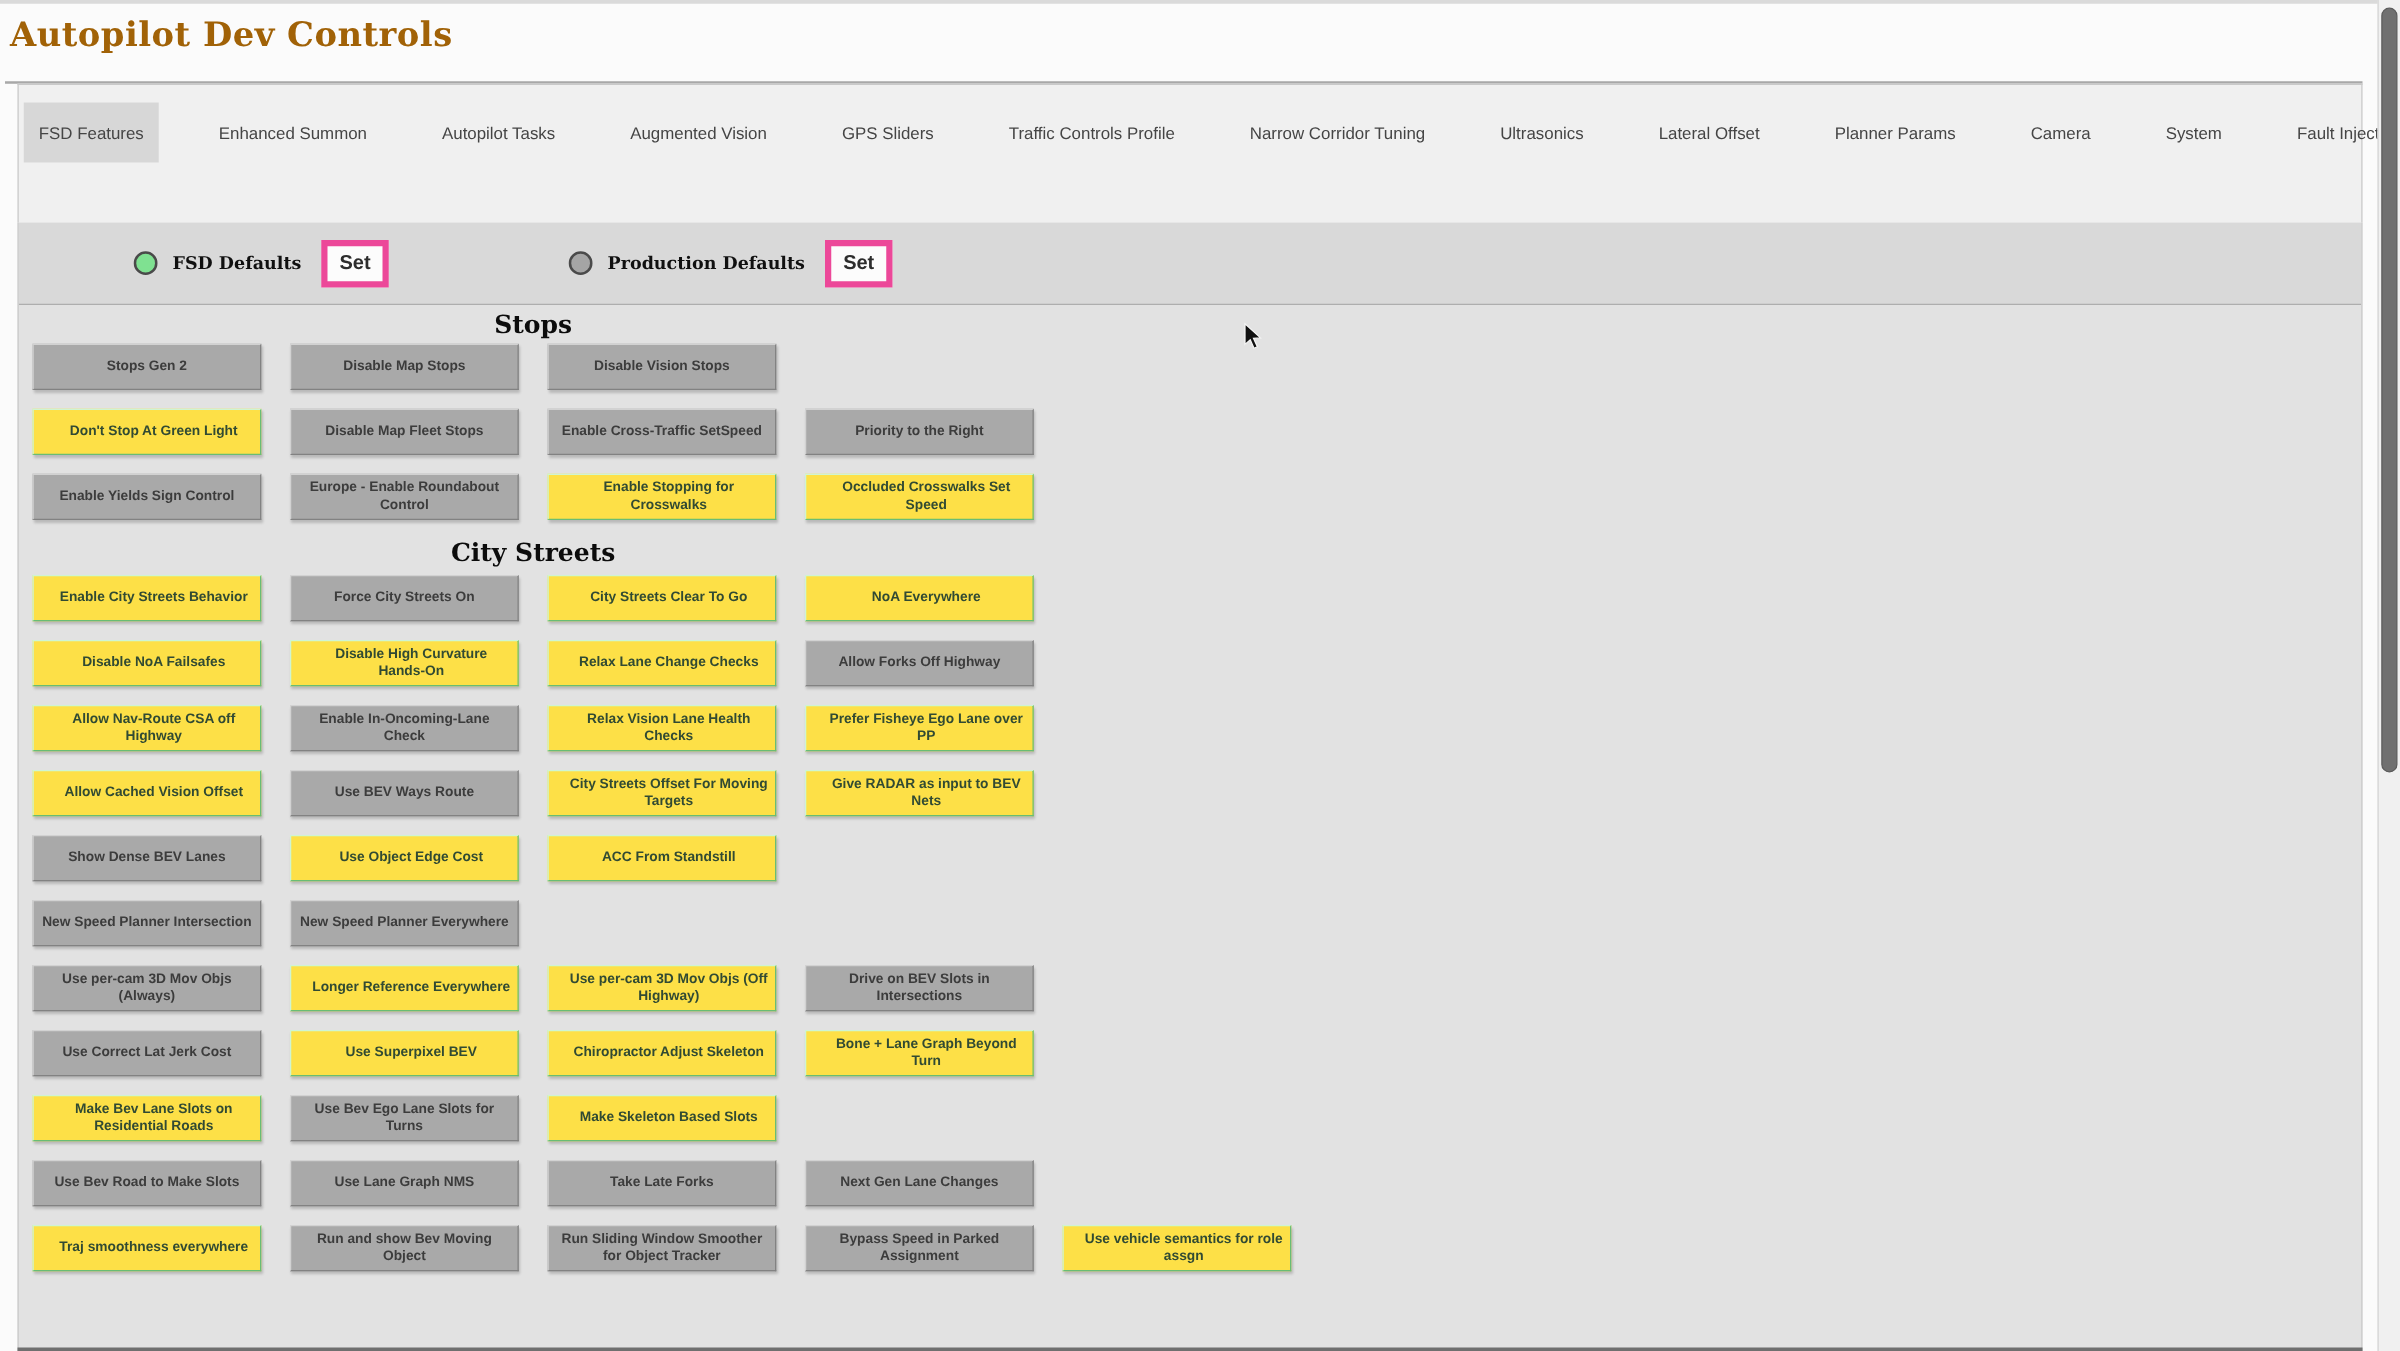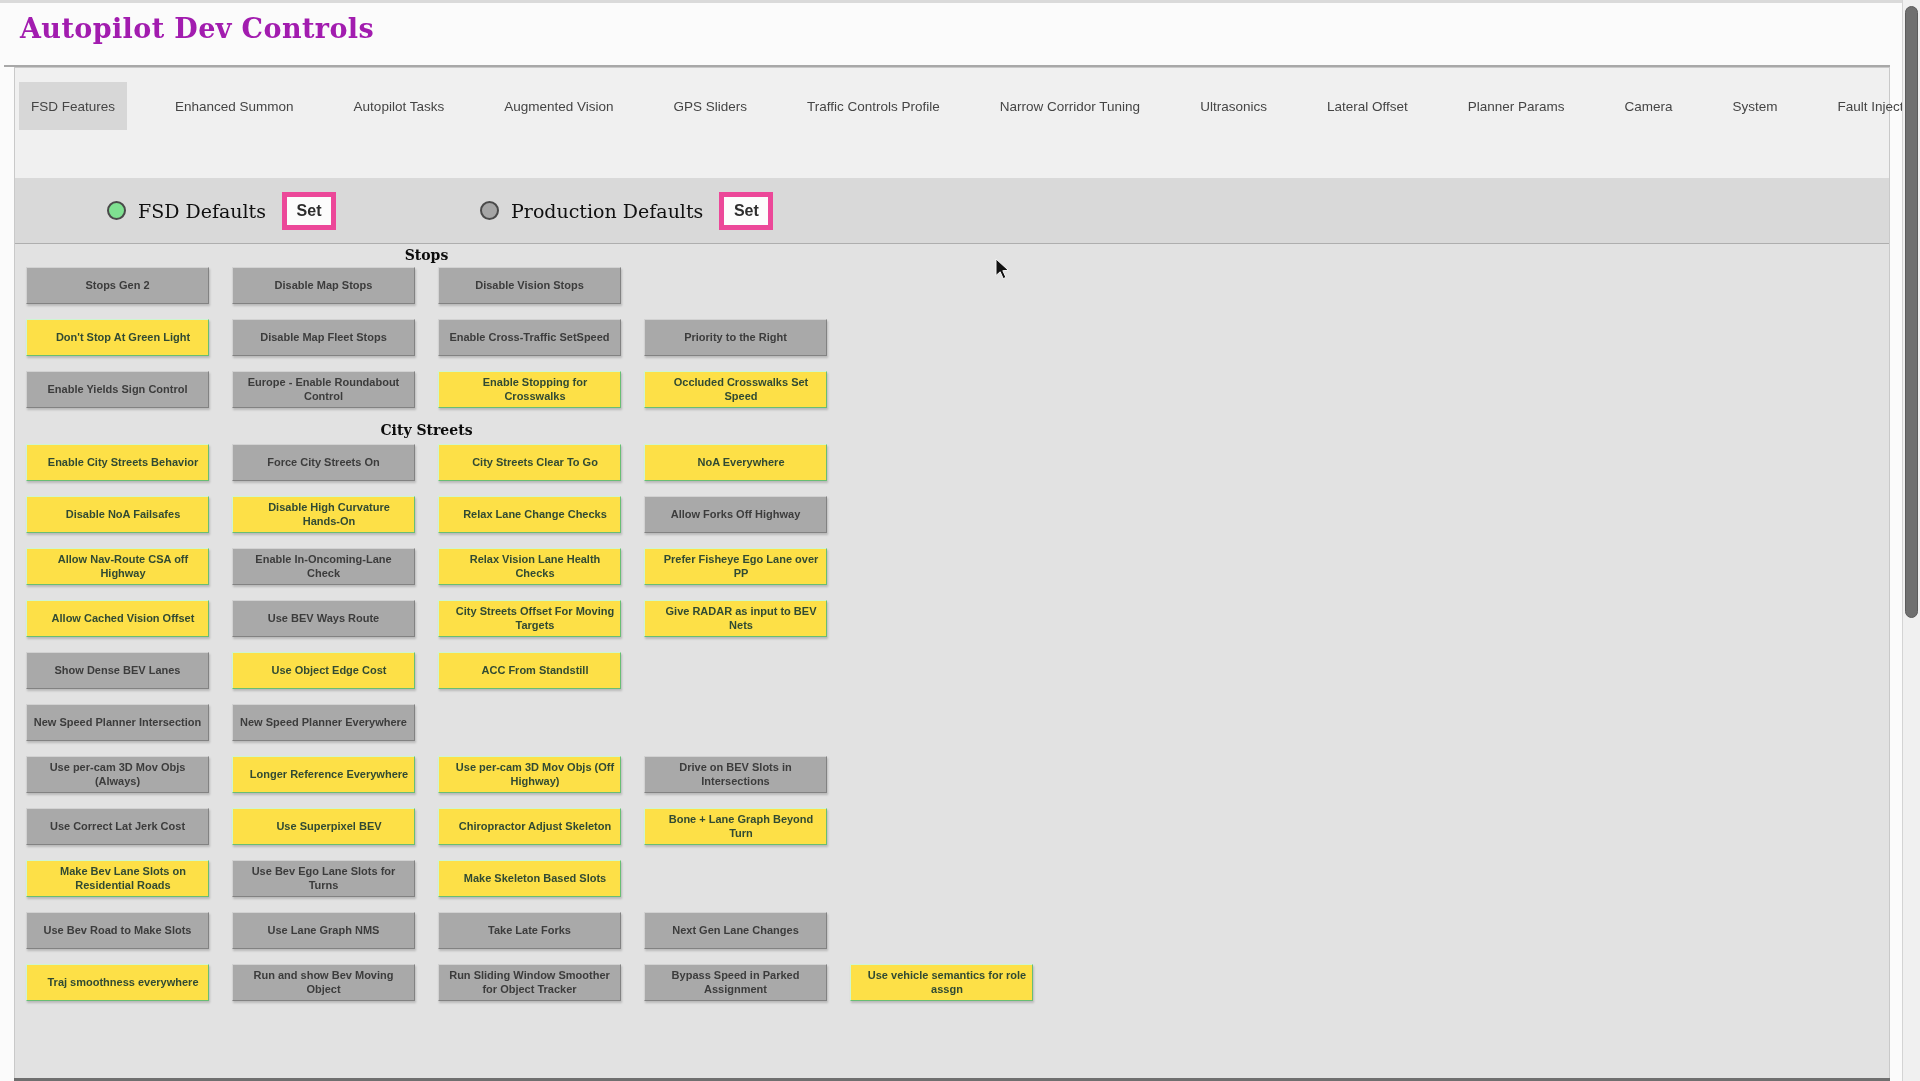--- a/index.html
+++ b/index.html
@@ -1,48 +1,48 @@
 <!DOCTYPE html>
 <html><head>
 <meta charset="utf-8">
 <style>
   * { margin:0; padding:0; box-sizing:border-box; }
   html,body { width:1920px; height:1081px; overflow:hidden; }
   body { background:#fbfbfb; font-family:"Liberation Sans",sans-serif; position:relative; }
 
   .top-edge { position:absolute; top:0; left:0; right:0; height:3px; background:#dadada; }
-  .app-title { position:absolute; top:13px; left:20px; font-family:"DejaVu Serif",serif;
-               font-weight:bold; font-size:27px; color:#a21caf; letter-spacing:.4px; }
+  .app-title { position:absolute; top:13px; left:8px; font-family:"DejaVu Serif",serif;
+               font-weight:bold; font-size:27px; color:#a16207; letter-spacing:.4px; }
   .divider { position:absolute; top:65px; left:4px; right:30px; height:2px; background:#a8a8a8; }
 
   .tabstrip { position:absolute; top:67px; left:14px; right:30px; height:111px;
               background:#f0f0f0; border:1px solid #c9c9c9; border-bottom:none; padding:14px 0 0 4px; }
   .tab-row { display:flex; height:48px;gap:24px; }
   .tab-row.second { height:44px; }
   .tab { display:flex; align-items:center; padding:0 12px; margin-right:12px;
          font-size:13.5px; color:#454545; white-space:nowrap; cursor:default; }
   .tab.selected { background:#d7d7d7; }
 
   .page { position:absolute; top:178px; left:14px; right:30px; bottom:0; background:#e2e2e2;
           border-left:1px solid #c9c9c9; border-right:1px solid #c9c9c9; overflow:hidden; }
 
   .defaults-band { height:66px; background:#d9d9d9; border-bottom:1px solid #aeaeae;
                    display:flex; align-items:center; padding-left:92px; }
   .radio-group { display:flex; align-items:center; }
   .radio-group.second { margin-left:144px; }
   .radio { width:19px; height:19px; border-radius:50%; border:2px solid #4a4a4a; display:inline-block; flex:none; }
   .radio.on { background:#7fe191; }
   .radio.off { background:#a5a5a5; }
-  .radio-label { font-family:"DejaVu Serif",serif; font-weight:normal; font-size:19px;
+  .radio-label { font-family:"DejaVu Serif",serif; font-weight:bold; font-size:14px;
                  color:#101010; margin:0 16px 0 12px; white-space:nowrap; }
   .set-btn { width:54px; height:38px; background:#fcfcfc; border:5px solid #ec4899;
              font-family:"Liberation Sans",sans-serif; font-weight:bold; font-size:16px; color:#2d2d2d; }
 
   .section-heading { width:801px; margin:14px 0 6px 11px; text-align:center;
-                     font-family:"DejaVu Serif",serif; font-weight:bold; font-size:14px; color:#0c0c0c; }
+                     font-family:"DejaVu Serif",serif; font-weight:bold; font-size:20px; color:#0c0c0c; }
   .section.first .section-heading { margin-top:3px; margin-bottom:4px; }
   .btn-grid { margin-left:11px; display:grid; grid-template-columns:repeat(5,183px);
               column-gap:23px; row-gap:15px; align-items:center; }
   .fbtn { min-height:37px; width:100%; display:flex; align-items:center; justify-content:center;
           text-align:center; font-weight:bold; font-size:11px; line-height:1.26;
           padding:3px 5px; box-shadow:1px 2px 2px rgba(0,0,0,.18); cursor:default; }
   .fbtn.off { background:#a9a9a9; border:1px solid; border-color:#d2d2d2 #828282 #828282 #d2d2d2; color:#3c3c3c; }
   .fbtn.on  { background:#fde047; border:1px solid; border-color:#cef5d2 #69bd74 #69bd74 #cef5d2; color:#314a33;padding-left:16px; }
   .cell-empty { min-height:1px; }
 

